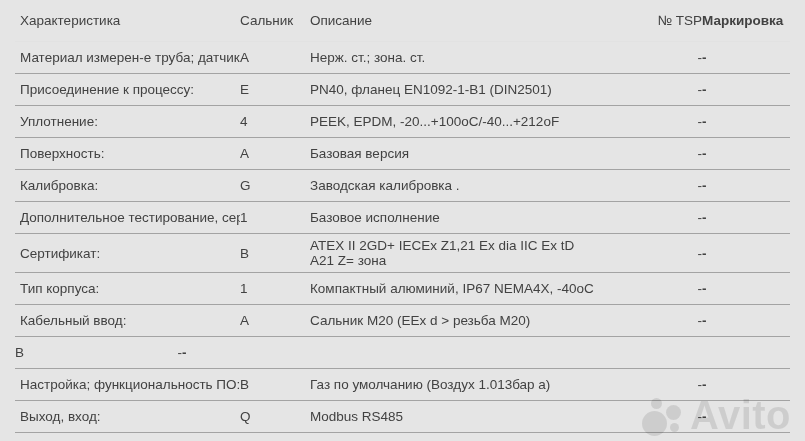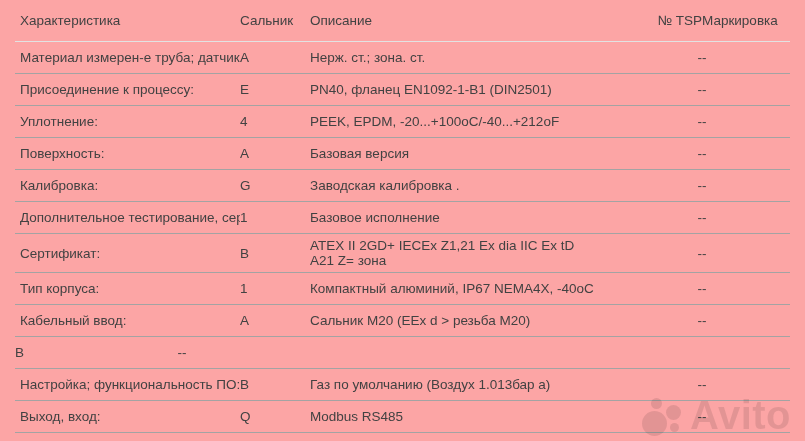--- a/index.html
+++ b/index.html
@@ -1,19 +1,19 @@
 <!DOCTYPE html>
 <html><head>
 <meta charset="utf-8">
 <style>
   html,body{margin:0;padding:0;background:#fff;}
   .screen{
     position:relative;
     width:805px;height:441px;
-    background:#fca5a5;
+    background:#e5e5e5;
     font-family:"Liberation Sans", sans-serif;
     font-size:13.5px;
     color:#424242;
     overflow:hidden;
   }
   .spec-table{position:absolute;left:15px;top:0;width:775px;}
   .thead{
     display:flex;align-items:center;
     height:41px;
     border-bottom:1px solid #e2e2e2;
@@ -21,21 +21,21 @@
   .row{
     display:flex;align-items:center;
     min-height:31px;
     border-bottom:1px solid #a3a3a3;
   }
   .cell{flex:none;line-height:15px;padding-top:4px;padding-bottom:4px;box-sizing:border-box;}
   .c1{width:225px;padding-left:5px;white-space:nowrap;overflow:hidden;}
   .c2{width:70px;}
   .c3{width:295px;padding-right:6px;}
   .c4{width:97px;text-align:right;}
-  .c5{width:88px;}
+  .c5{width:88px;font-weight:bold;}
   .thead .cell{font-size:13.5px;color:#424242;}
 
   
   .watermark{
     position:absolute;right:14px;bottom:3px;
     display:flex;align-items:flex-start;
     pointer-events:none;
     color:rgba(0,0,0,0.10);
   }
   .wm-logo{position:relative;width:44px;height:42px;margin-right:4px;}

